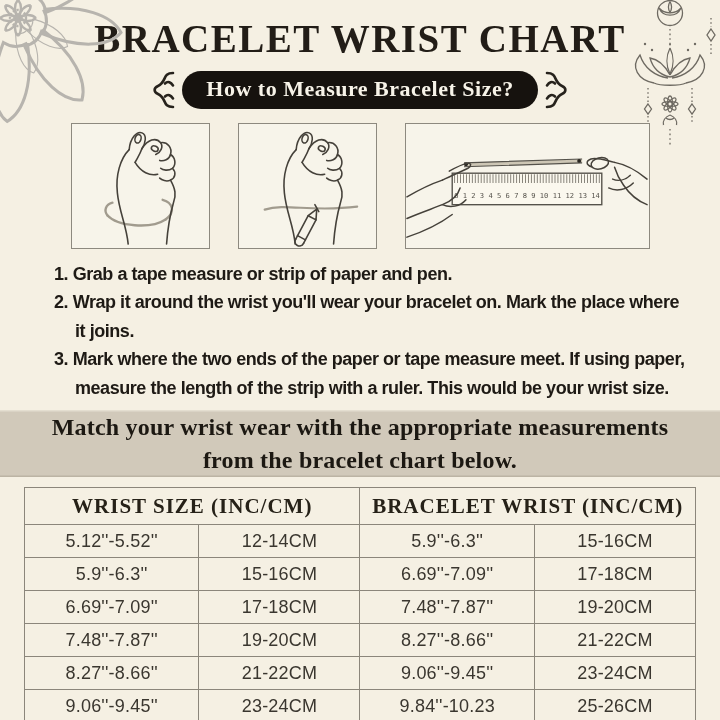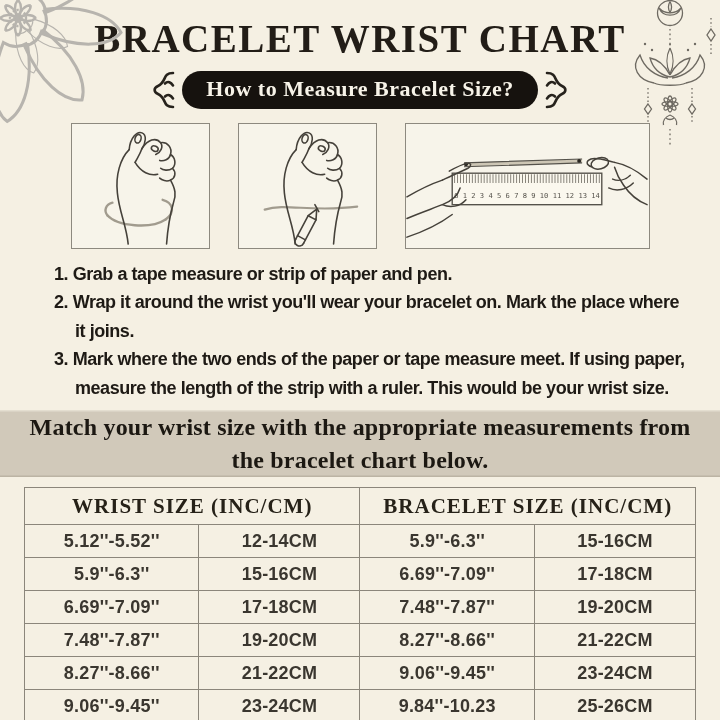--- a/index.html
+++ b/index.html
@@ -67,21 +67,21 @@
     table-layout:fixed;
   }
   .size-chart th, .size-chart td {
     border:1.6px solid #8b867b; text-align:center; vertical-align:middle;
   }
   .size-chart th {
     height:37px; font-family:"Liberation Serif", serif;
     font-weight:600; font-size:21px; letter-spacing:1px; color:#262118;
   }
   .size-chart td {
-    height:33px; font-weight:700; font-size:18px;
+    height:33px; font-weight:400; font-size:18px;
     letter-spacing:0.2px; color:#3a362f;
   }
 </style>
 </head>
 <body>
 
 <div class="page">
 
   <svg class="decor-left" width="150" height="150" viewBox="0 0 150 150" fill="none">
     <g stroke="#b7b4ae" stroke-width="2.4" fill="none">
@@ -258,34 +258,34 @@
     </div>
   </div>
 
   <div class="instructions">
     <div class="step">1. Grab a tape measure or strip of paper and pen.</div>
     <div class="step">2. Wrap it around the wrist you'll wear your bracelet on. Mark the place where it joins.</div>
     <div class="step">3. Mark where the two ends of the paper or tape measure meet. If using paper, measure the length of the strip with a ruler. This would be your wrist size.</div>
   </div>
 
   <div class="banner">
-    <span>Match your wrist size with the appropriate measurements from the bracelet chart below.</span>
+    <span>Match your wrist wear with the appropriate measurements from the bracelet chart below.</span>
   </div>
 
   <table class="size-chart">
     <colgroup>
         <col style="width:26%">
         <col style="width:24%">
         <col style="width:26%">
         <col style="width:24%">
       </colgroup>
     <thead>
       <tr>
         <th colspan="2">WRIST SIZE (INC/CM)</th>
-        <th colspan="2">BRACELET SIZE (INC/CM)</th>
+        <th colspan="2">BRACELET WRIST (INC/CM)</th>
       </tr>
     </thead>
     <tbody>
       <tr>
         <td>5.12''-5.52''</td>
         <td>12-14CM</td>
         <td>5.9''-6.3''</td>
         <td>15-16CM</td>
       </tr>
       <tr>

